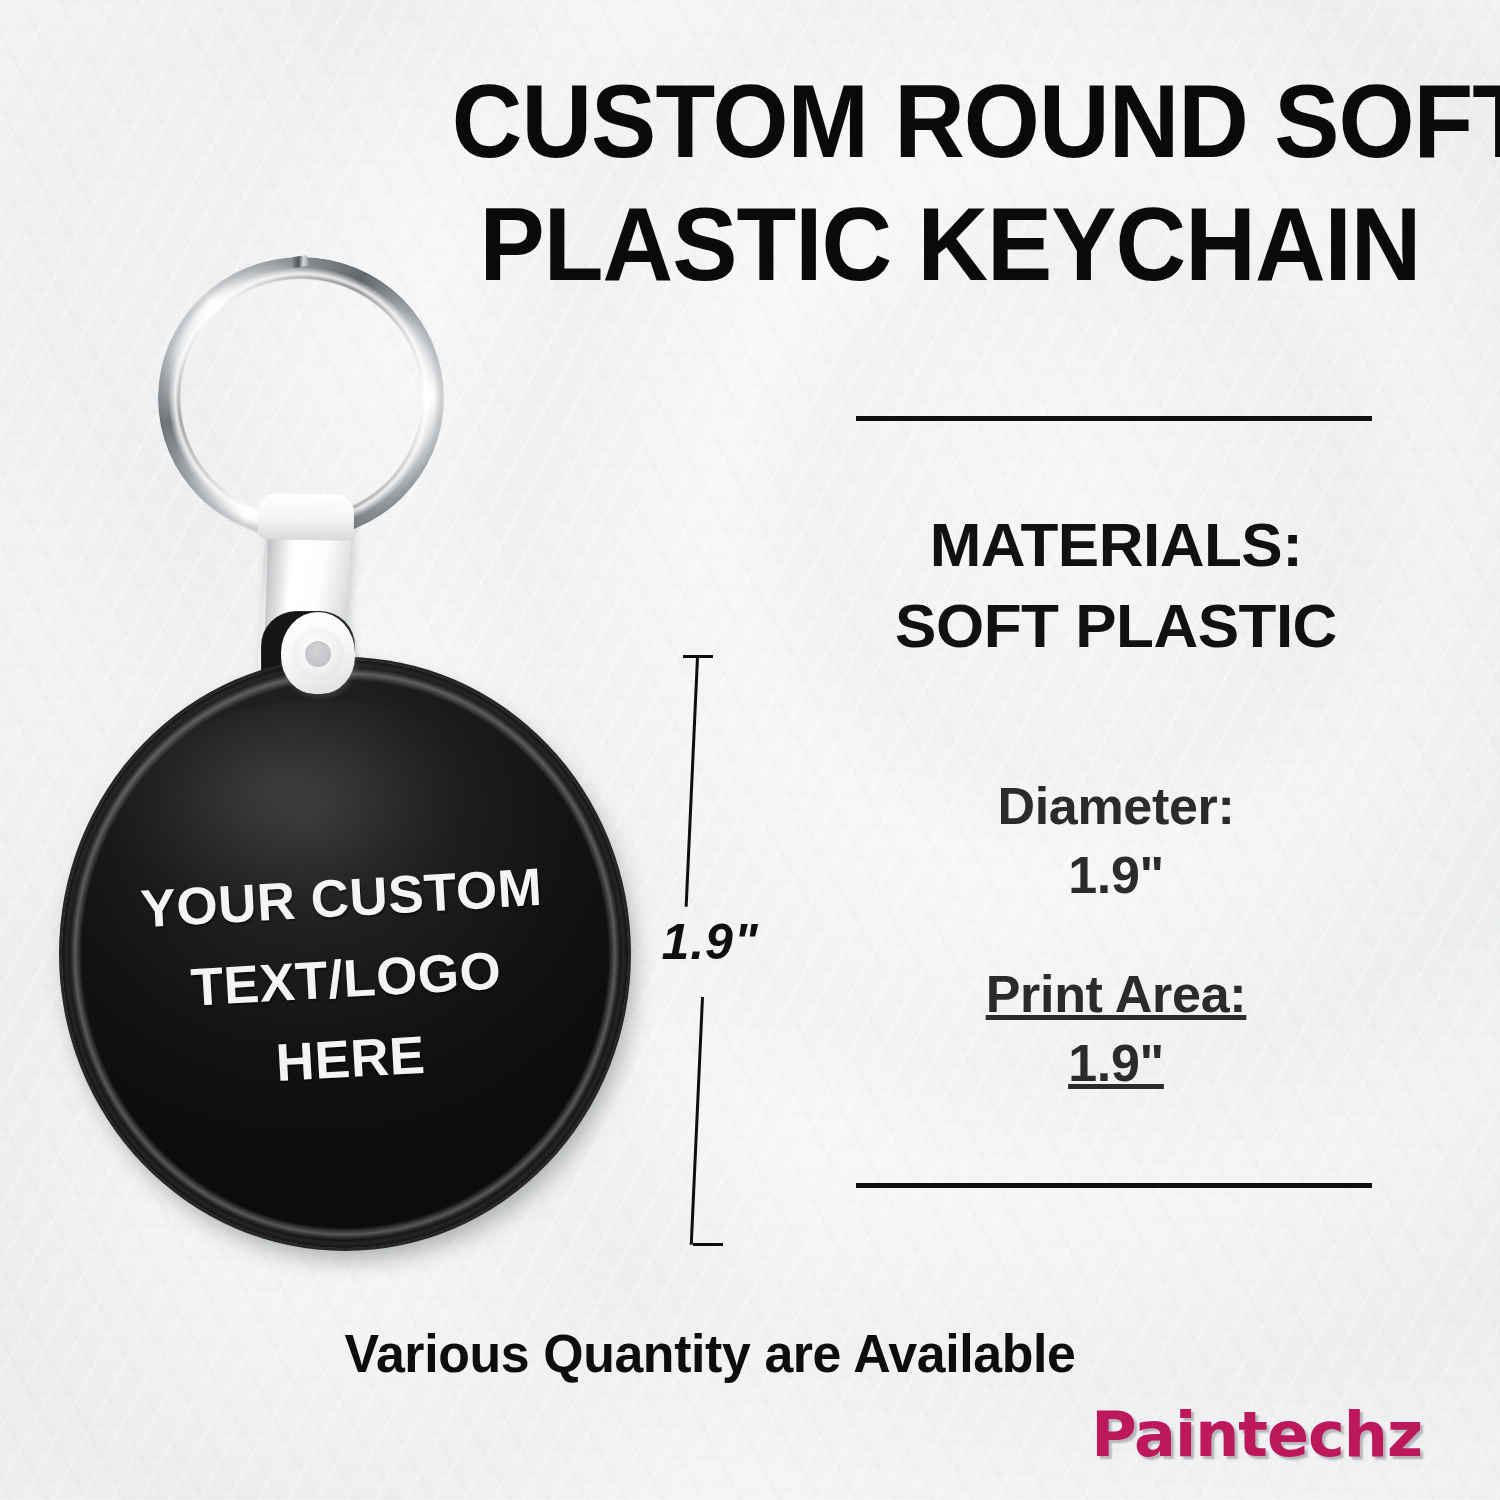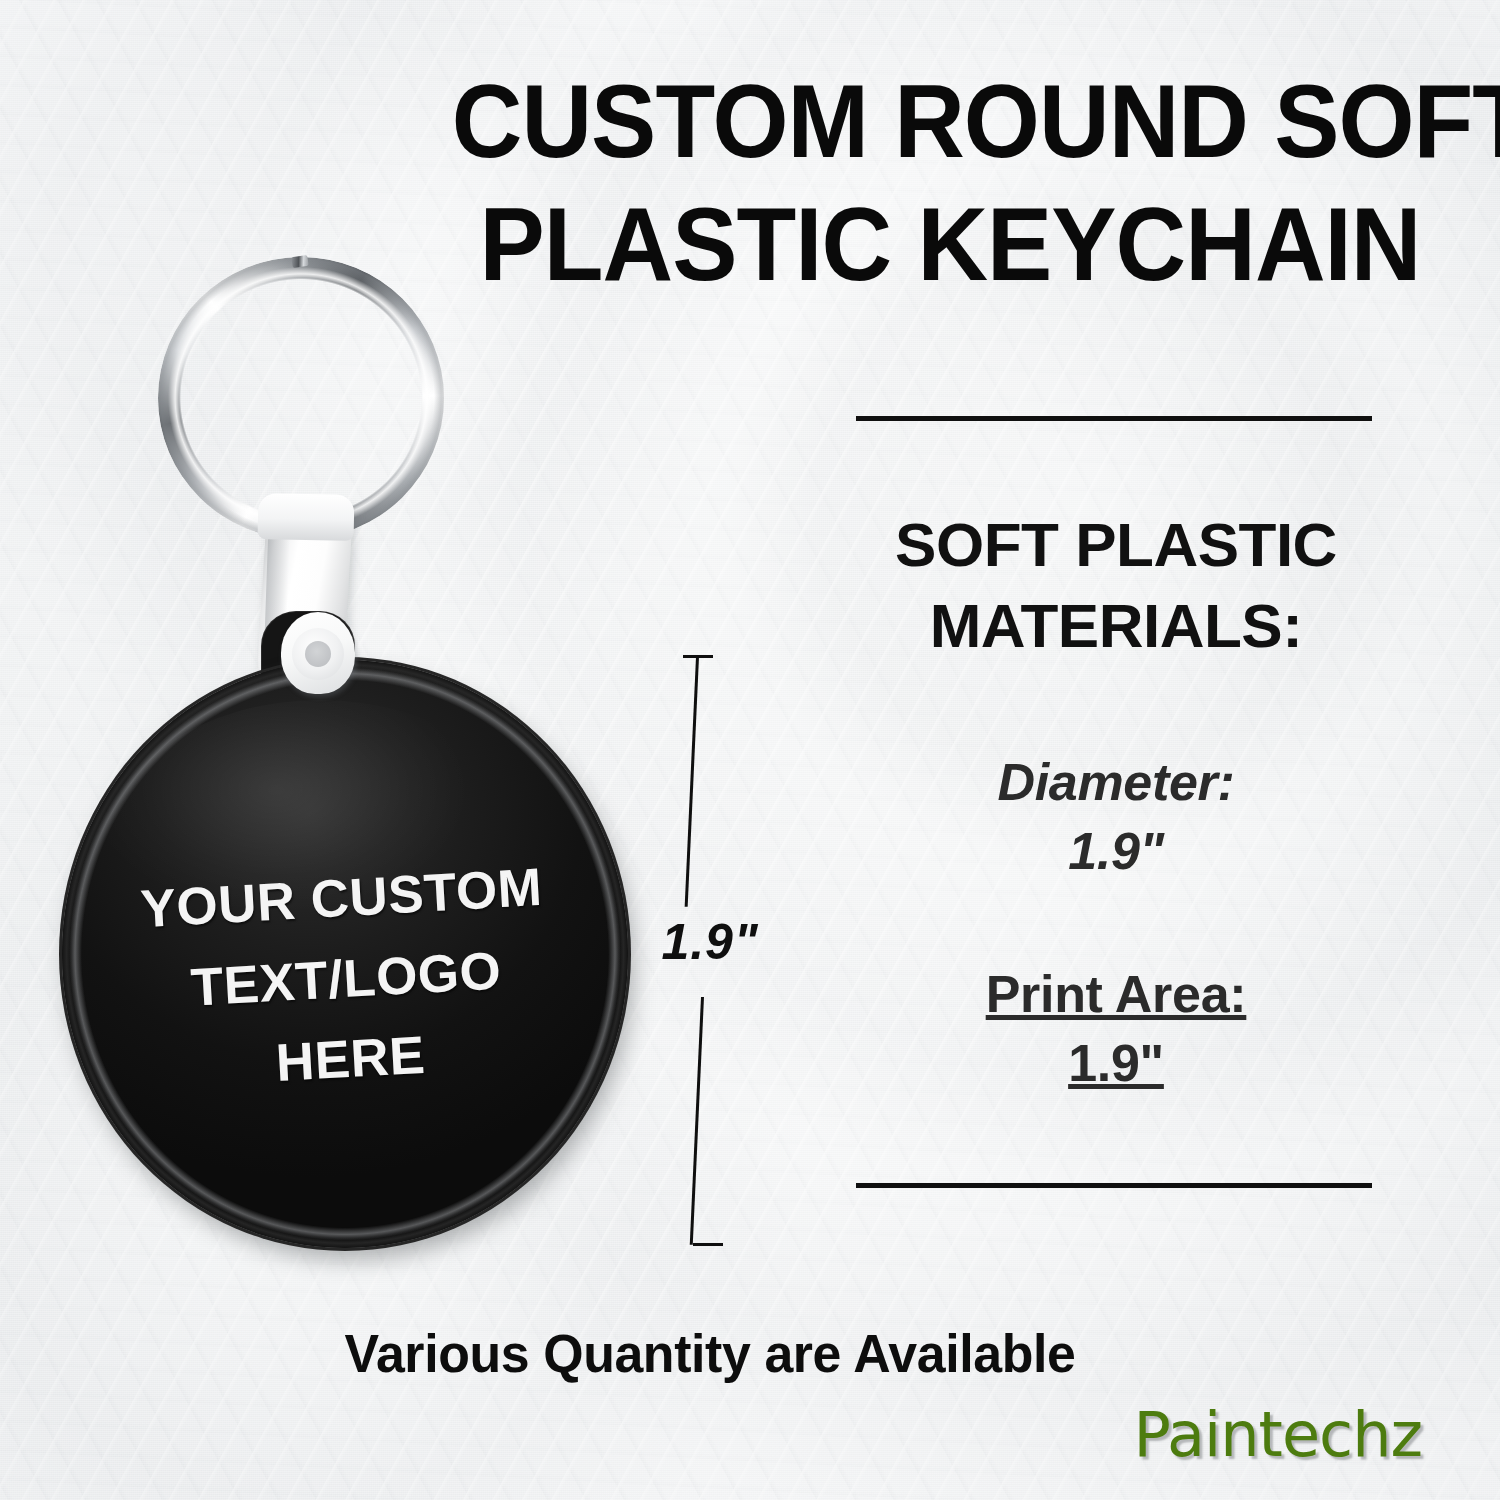--- a/index.html
+++ b/index.html
@@ -115,21 +115,21 @@
     left: 836px;
     width: 560px;
     text-align: center;
     color: #2b2b2b;
     font-family: "Liberation Sans", sans-serif;
     font-weight: bold;
     font-size: 52px;
     line-height: 1.33;
     letter-spacing: -0.3px;
   }
-  .spec-diameter { top: 748px; font-style: italic; }
+  .spec-diameter { top: 772px; }
   .spec-print { top: 960px; text-decoration: underline; }
   .spec .ln { display: block; }
 
   
   .dim {
     position: absolute;
     left: 648px;
     top: 645px;
     width: 120px;
     height: 615px;
@@ -361,23 +361,23 @@
     font-weight: bold;
     font-size: 54px;
     letter-spacing: -0.4px;
     transform: scaleX(0.96);
     transform-origin: center center;
   }
   .brand {
     position: absolute;
     right: 78px;
     top: 1398px;
-    color: #4d7c0f;
+    color: #be185d;
     font-family: "DejaVu Sans", sans-serif;
-    font-weight: normal;
+    font-weight: bold;
     font-size: 62px;
     letter-spacing: -1px;
     text-shadow: 3px 3px 2px rgba(160,163,166,0.75);
   }
 </style>
 </head>
 <body>
 
 <div id="page">
 
@@ -420,22 +420,22 @@
     <div class="dim-cap dim-cap-top"></div>
     <div class="dim-line dim-line-upper"></div>
     <div class="dim-label">1.9"</div>
     <div class="dim-line dim-line-lower"></div>
     <div class="dim-cap dim-cap-bottom"></div>
   </div>
 
   <div class="rule rule-top"></div>
 
   <div class="materials">
+    <span class="ln">MATERIALS:</span>
     <span class="ln">SOFT PLASTIC</span>
-    <span class="ln">MATERIALS:</span>
   </div>
 
   <div class="spec spec-diameter">
     <span class="ln">Diameter:</span>
     <span class="ln">1.9"</span>
   </div>
 
   <div class="spec spec-print">
     <span class="ln">Print Area:</span>
     <span class="ln">1.9"</span>

